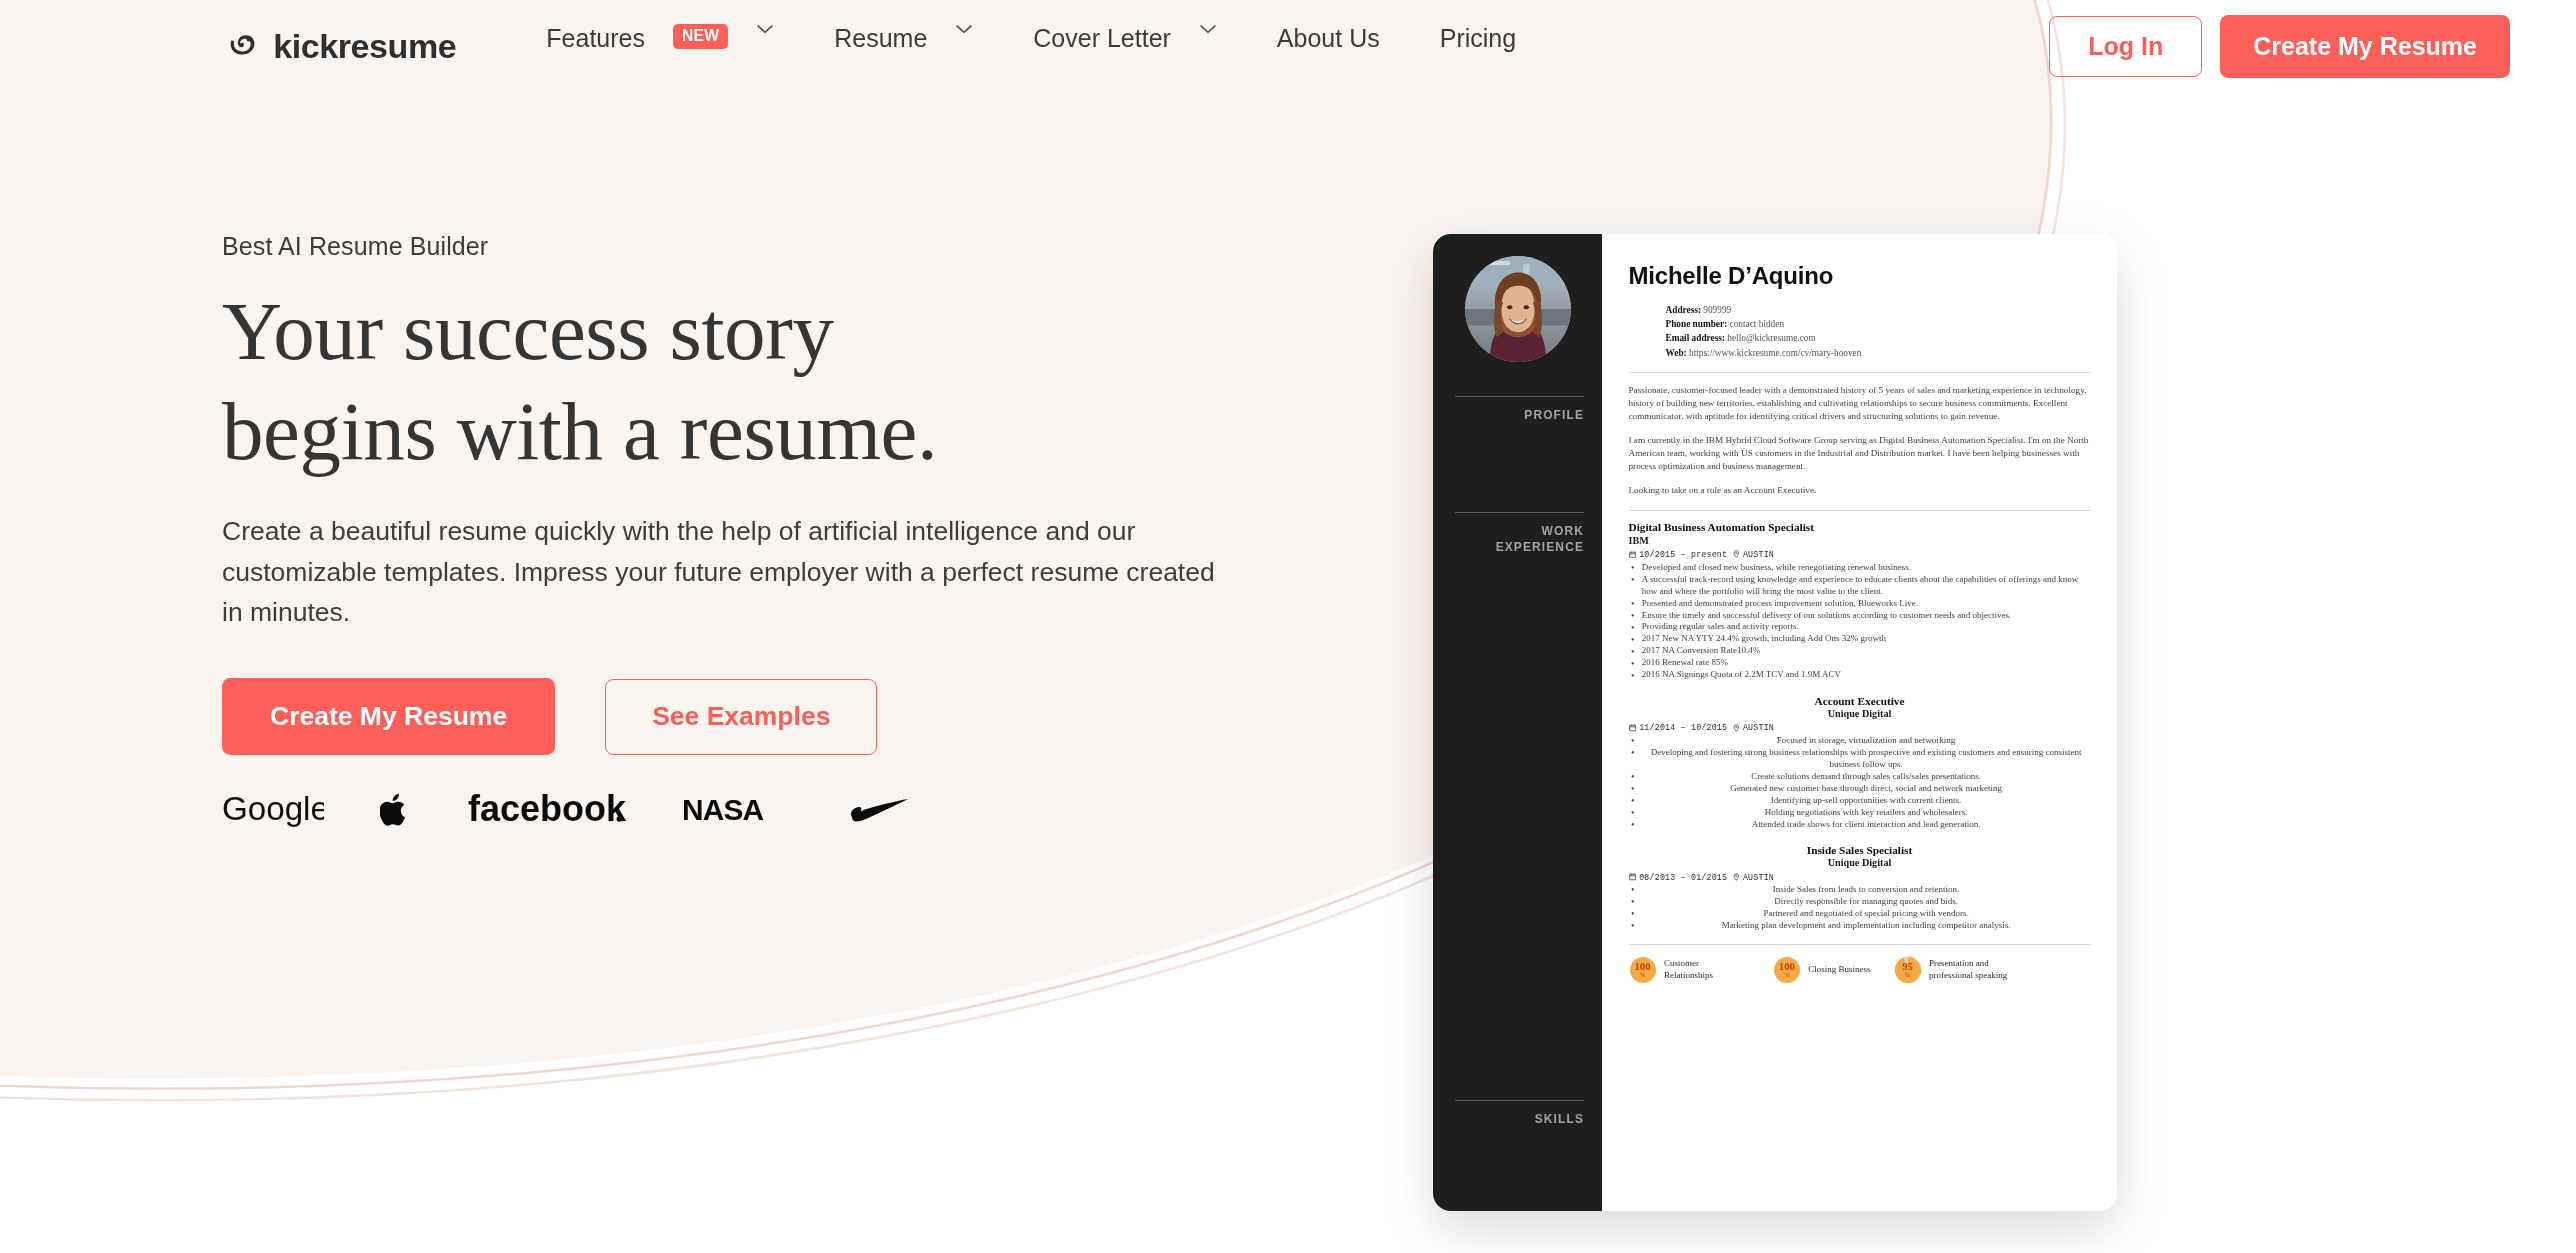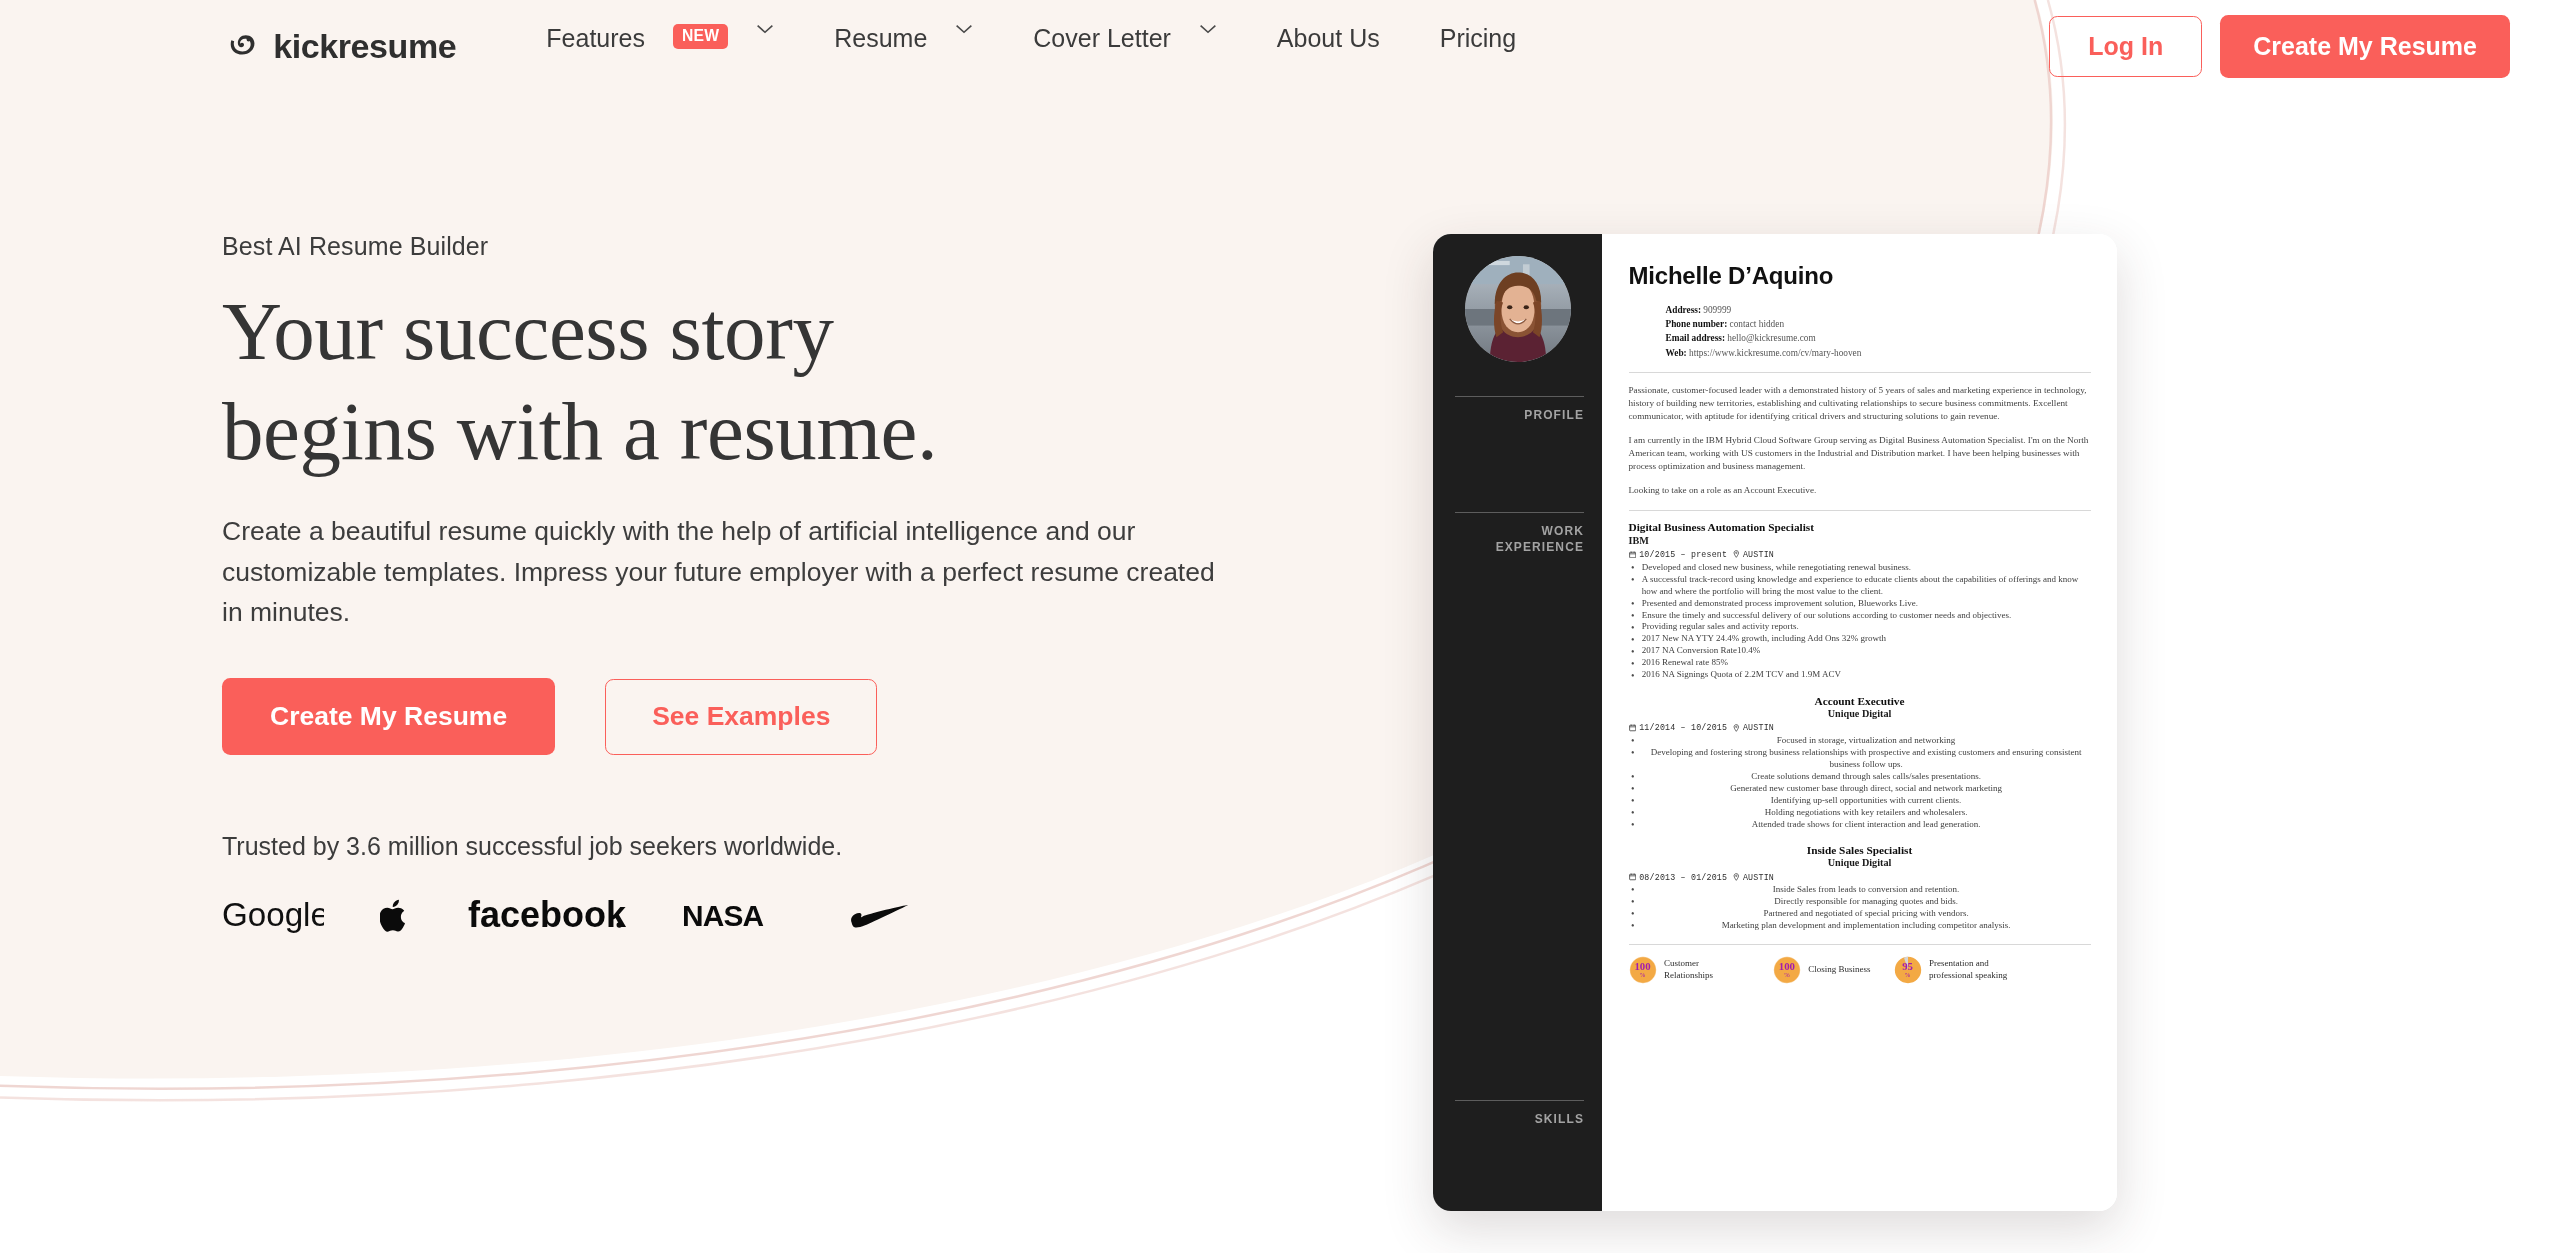--- a/index.html
+++ b/index.html
@@ -140,21 +140,21 @@
   .job-bullets li::before {
     content: "•"; position: absolute; left: 2.5px; top: -0.8px; color: #4a4a4a; font-size: 10px;
   }
 
   .skills-row { display: flex; align-items: flex-start; gap: 23px; margin-top: 7.4px; }
   .skill { display: flex; align-items: center; gap: 7.4px; }
   .skill-dial { position: relative; width: 28px; height: 28px; flex: 0 0 28px; }
   .skill-dial svg { display:block; }
   .skill-val {
     position: absolute; inset: 0; display: flex; flex-direction: column;
-    align-items: center; justify-content: center; color: #a21caf;
+    align-items: center; justify-content: center; color: #c2410c;
     font-family: "Liberation Serif", serif; line-height: 1;
   }
   .skill-num { font-size: 10.8px; font-weight: 700; }
   .skill-pct { font-size: 6.6px; margin-top: 0.8px; }
   .skill-name { font-size: 9px; line-height: 1.28; color: #2e2e2e; max-width: 86px; }
 </style>
 </head>
 <body>
 
 <div class="page">
@@ -215,21 +215,20 @@
       <span>Your success story</span>
       <span class="l2">begins with a resume.</span>
     </h1>
     <p class="subcopy">Create a beautiful resume quickly with the help of artificial intelligence and our customizable templates. Impress your future employer with a perfect resume created in minutes.</p>
 
     <div class="cta-row">
       <button class="btn btn-create-hero">Create My Resume</button>
       <button class="btn btn-examples">See Examples</button>
     </div>
 
-    <div class="trusted">Trusted by 3.6 million successful job seekers worldwide.</div>
 
     <div class="logos">
       <svg class="logo" width="102" height="35" viewBox="0 0 123 42">
         <text x="0" y="32" font-family="Liberation Sans, sans-serif" font-size="40" fill="#101010">Google</text>
       </svg>
       <svg class="logo" width="31" height="38" viewBox="0 0 38 46">
         <path d="M25.6 24.2c0-5 4-7.4 4.2-7.5-2.3-3.3-5.8-3.8-7.1-3.9-3-.3-5.9 1.8-7.4 1.8-1.5 0-3.9-1.8-6.4-1.7-3.3.05-6.3 1.9-8 4.9-3.4 5.9-.9 14.7 2.5 19.5 1.6 2.4 3.6 5 6.1 4.9 2.4-.1 3.3-1.6 6.3-1.6 2.9 0 3.8 1.6 6.3 1.5 2.6-.05 4.3-2.4 5.9-4.8 1.8-2.7 2.6-5.4 2.6-5.5-.05-.05-5-1.9-5-7.6z" fill="#0b0b0b"></path>
         <path d="M21.2 9.2c1.3-1.6 2.2-3.8 2-6-1.9.1-4.2 1.3-5.6 2.9-1.2 1.4-2.3 3.6-2 5.8 2.1.15 4.3-1.1 5.6-2.7z" fill="#0b0b0b"></path>
       </svg>
       <svg class="logo" width="159" height="36" viewBox="0 0 192 44">

